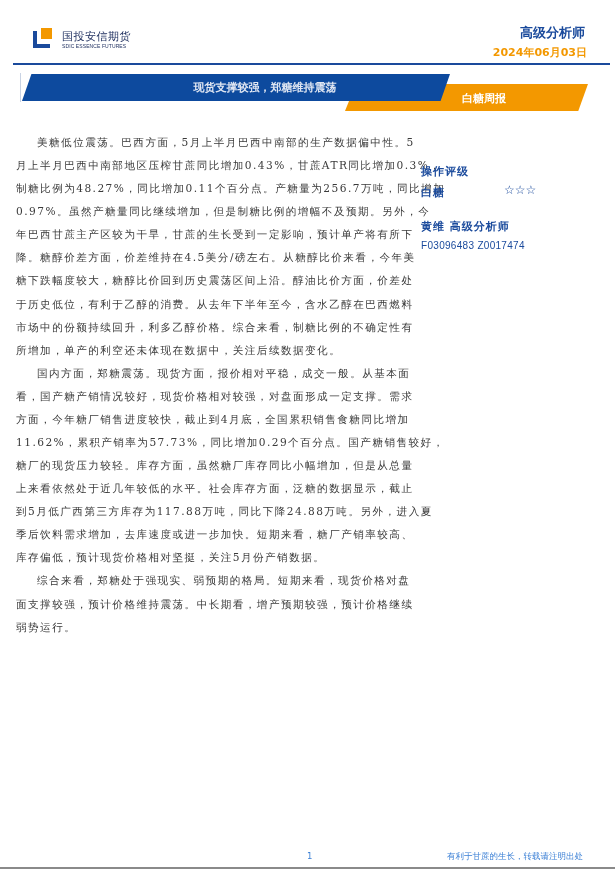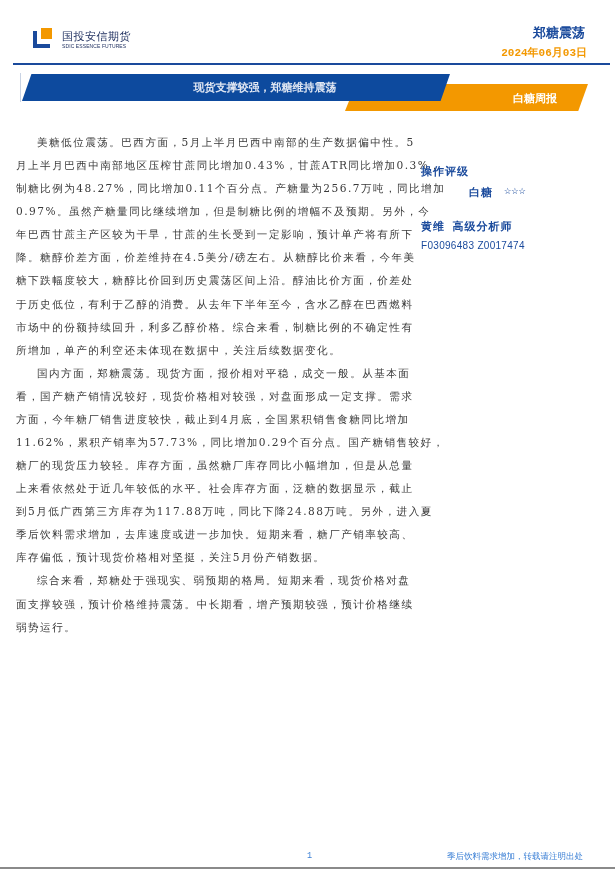--- a/index.html
+++ b/index.html
@@ -1,18 +1,18 @@
 <!DOCTYPE html>
 <html><head>
 <meta charset="utf-8">
 <style>
   html, body { margin: 0; padding: 0; background: #ffffff; }
   body { width: 615px; height: 870px; position: relative; overflow: hidden;
          font-family: "DejaVu Sans", "Liberation Sans", sans-serif; }
-  .abs { position: absolute; font-family: Liberation Mono, monospace; }
+  .abs { position: absolute; }
 
   
   .logo { left: 33px; top: 28px; width: 20px; height: 20px; }
   .logo .sq { position: absolute; left: 8px; top: 0; width: 11px; height: 11px; background: #f39800; }
   .logo .l-left { position: absolute; left: 0; top: 3px; width: 4px; height: 17px; background: #1a4a9c; }
   .logo .l-bot { position: absolute; left: 0; top: 16px; width: 17px; height: 4px; background: #1a4a9c; }
   .logo-cn { left: 62px; top: 29px; font-size: 11px; color: #1a2b5c; letter-spacing: 0.5px; }
   .logo-en { left: 62px; top: 43px; font-size: 5px; color: #1a2b5c; letter-spacing: 0.1px; font-family: "Liberation Sans", sans-serif; }
 
   
@@ -22,34 +22,34 @@
   .rule { left: 13px; top: 63px; width: 597px; height: 2px; background: #1a4a9c; }
 
   
   .banner-blue { left: 22px; top: 74px; width: 428px; height: 27px; background: #0d4a9e;
                  clip-path: polygon(2.2% 0, 100% 0, 97.8% 100%, 0 100%); }
   .banner-blue-edge { left: 20px; top: 73px; width: 1px; height: 29px; background: #c9d3e4; }
   .banner-blue-text { left: 22px; top: 80px; width: 428px; text-align: center; font-size: 11px;
                       font-weight: bold; color: #dfe6f2; padding-left: 29px; }
   .banner-orange { left: 345px; top: 84px; width: 243px; height: 27px; background: #f39800;
                    clip-path: polygon(4.5% 0, 100% 0, 96% 100%, 0 100%); z-index: 0; }
-  .banner-orange-text { left: 462px; top: 91px; width: 95px; text-align: right; font-size: 11px;
+  .banner-orange-text { left: 462px; top: 91px; width: 95px; text-align: left; font-size: 11px;
                         font-weight: bold; color: #ffffff; }
   .banner-blue { z-index: 1; }
   .banner-blue-text { z-index: 2; }
 
   
   .body-text { left: 16px; top: 131px; width: 380px; font-size: 10.6px; color: #3a3a3a;
                line-height: 23.08px; font-family: "DejaVu Serif", serif; }
   .body-text .ln { display: block; white-space: nowrap; letter-spacing: 1.45px; }
   .body-text .ind { padding-left: 21px; }
 
   
   .side-title { left: 421px; top: 164px; font-size: 11px; font-weight: bold; color: #1a4a9c; letter-spacing: 1px; }
-  .side-item { left: 421px; top: 185px; font-size: 11px; font-weight: bold; color: #1a4a9c; letter-spacing: 1px; margin-left: 48px; }
+  .side-item { left: 421px; top: 185px; font-size: 11px; font-weight: bold; color: #1a4a9c; letter-spacing: 1px; }
   .side-stars { left: 504px; top: 183px; font-size: 12px; color: #1a4a9c; letter-spacing: 0px; }
   .side-analyst { left: 421px; top: 219px; font-size: 11px; font-weight: bold; color: #1a4a9c; letter-spacing: 1px; }
   .side-ids { left: 421px; top: 240px; font-size: 10px; color: #1a4a9c; font-family: "Liberation Sans", sans-serif; letter-spacing: 0.3px; }
 
   
   .footer-left { left: 13px; top: 851px; font-size: 8.5px; color: #3a7fd5; margin-top: 28px; }
   .footer-page { left: 307px; top: 851px; font-size: 8.5px; color: #3a7fd5; }
   .footer-right { right: 32px; top: 851px; font-size: 8.5px; color: #3a7fd5; }
   .footer-rule { left: 0; top: 867px; width: 615px; height: 2px; background: #8a8a8a; }
 </style>
@@ -57,21 +57,21 @@
 <body>
 
 <div class="abs logo">
   <div class="l-left"></div>
   <div class="l-bot"></div>
   <div class="sq"></div>
 </div>
 <div class="abs logo-cn">国投安信期货</div>
 <div class="abs logo-en">SDIC ESSENCE FUTURES</div>
 
-<div class="abs report-type">郑糖震荡</div>
+<div class="abs report-type">高级分析师</div>
 <div class="abs report-date">2024年06月03日</div>
 
 <div class="abs rule"></div>
 
 <div class="abs banner-orange"></div>
 <div class="abs banner-blue-edge"></div>
 <div class="abs banner-blue"></div>
 <div class="abs banner-blue-text">现货支撑较强，郑糖维持震荡</div>
 <div class="abs banner-orange-text">白糖周报</div>
 
@@ -107,14 +107,14 @@
 </div>
 
 <div class="abs side-title">操作评级</div>
 <div class="abs side-item">白糖</div>
 <div class="abs side-stars">☆☆☆</div>
 <div class="abs side-analyst">黄维 高级分析师</div>
 <div class="abs side-ids">F03096483 Z0017474</div>
 
 <div class="abs footer-left">本报告版权属于国投安信期货有限公司</div>
 <div class="abs footer-page">1</div>
-<div class="abs footer-right">季后饮料需求增加，转载请注明出处</div>
+<div class="abs footer-right">有利于甘蔗的生长，转载请注明出处</div>
 <div class="abs footer-rule"></div>
 
 </body></html>

